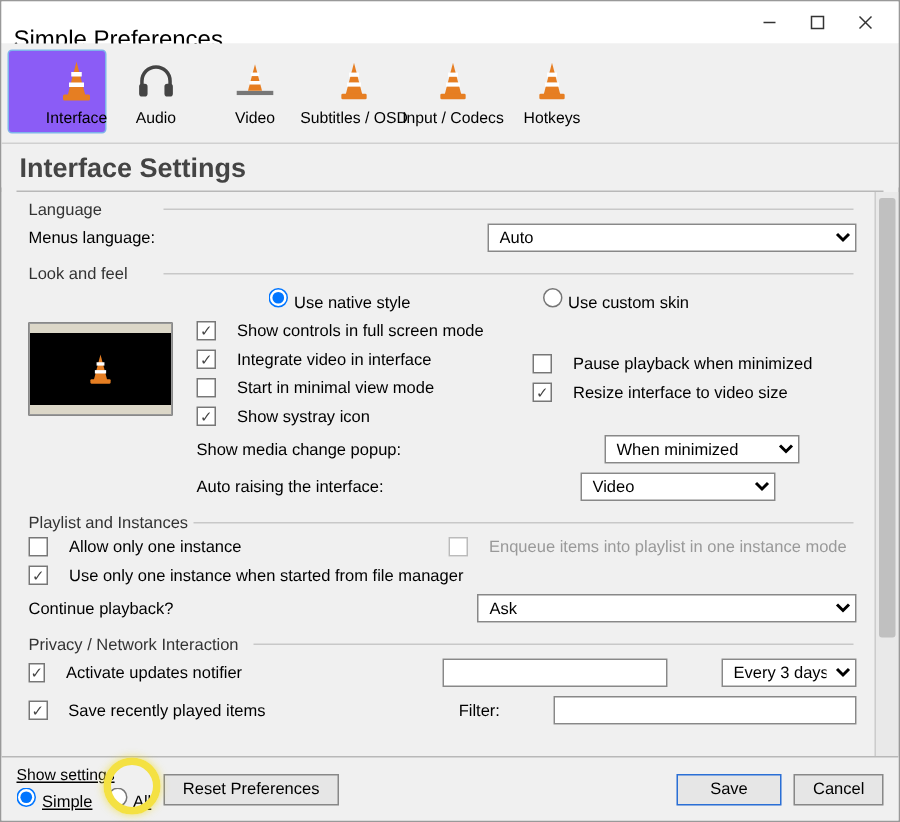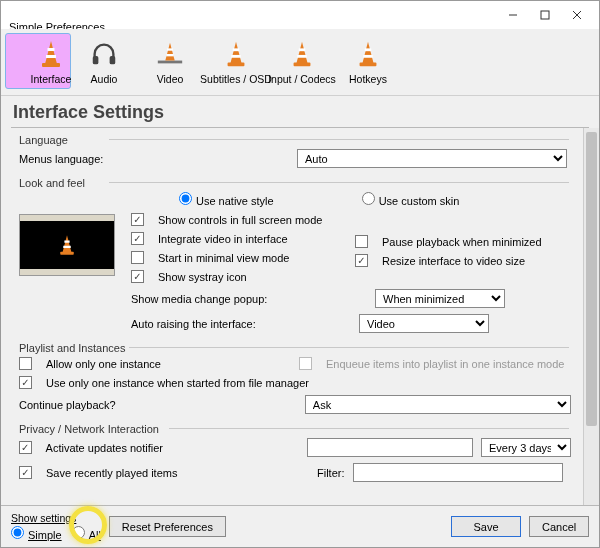--- a/index.html
+++ b/index.html
@@ -1,28 +1,28 @@
 <!DOCTYPE html>
 <html><head>
 <meta charset="utf-8">
 <style>
   * { box-sizing: border-box; font-family: "Segoe UI", Tahoma, sans-serif; font-size: 11px; }
   body { margin: 0; background: #fff; width: 600px; height: 548px; overflow: hidden; }
   .window { width: 600px; height: 548px; border: 1px solid #999; display: flex; flex-direction: column; background: #f0f0f0; }
 
   
   .titlebar { height: 28px; display: flex; align-items: center; padding: 0 6px; background: #fff; }
-  .titlebar .title { flex: 1; font-size: 11px; padding-left: 2px; margin-top: 24px; }
+  .titlebar .title { flex: 1; font-size: 16px; padding-left: 2px; margin-top: 24px; }
   .winbtn { width: 32px; height: 22px; display:flex; align-items:center; justify-content:center; }
   .winbtn svg { width:10px; height:10px; }
 
   
   .tabbar { display:flex; padding: 4px 4px 6px 4px; gap: 0px; border-bottom: 1px solid #d0d0d0; background:#f0f0f0;}
   .tabitem { width: 66px; height: 56px; display:flex; flex-direction:column; align-items:center; justify-content:flex-end; gap:3px; border:1px solid transparent; border-radius:3px; cursor:pointer; padding-bottom:3px;}
-  .tabitem.selected { background:#f0abfc; border-color:#7eb4ea;padding-left:26px; }
+  .tabitem.selected { background:#8b5cf6; border-color:#7eb4ea;padding-left:26px; }
   .tabitem .icon { width:32px; height:32px; display:flex; align-items:center; justify-content:center; }
   .tabitem .lbl { font-size:10.5px; white-space:nowrap; }
 
   
   .heading { font-size: 18px; font-weight:600; color:#444; padding: 6px 10px 2px 12px; background:#f0f0f0;}
   .divider { height:1px; background:#b8b8b8; margin: 2px 10px 0 10px;}
 
   
   .scrollwrap { flex:1; display:flex; overflow:hidden; }
   .content { flex:1; overflow-y:auto; padding: 0 4px 0 18px; background:#f0f0f0;}
@@ -35,21 +35,21 @@
   .group-line.mid { left: 110px;}
   .group-line.priv { left: 150px;}
 
   .row { display:flex; align-items:center; padding: 3px 8px 3px 0; gap:8px;}
   .row .lbl { flex: 0 0 auto; }
   .cb { width:13px; height:13px; border:1px solid #777; background:#fff; display:inline-flex; align-items:center; justify-content:center; font-size:10px; color:#444; margin-right:6px;}
   .cb.checked::after{ content:"✓"; }
   .cb.disabled{ border-color:#bbb; color:#bbb;}
   input[type=radio]{ margin:0 4px 0 0; }
 
-  select, input[type=text]{ height:19px; border:1px solid #888; background:#fff; font-size:11px; padding:0 3px;}
+  select, input[type=text]{ height:19px; border:1px solid #888; background:#fff; font-size:11px; padding:0 3px;margin-left:28px;}
   select.wide{ width:270px;}
   select.med{ width:130px;}
   select.ask{ width:270px;}
   select.days{ width:90px;}
   input.filter{ width:210px;}
 
   .two-col{ display:flex; }
   .two-col .left{ flex:1;}
   .two-col .right{ flex:1;}
 

